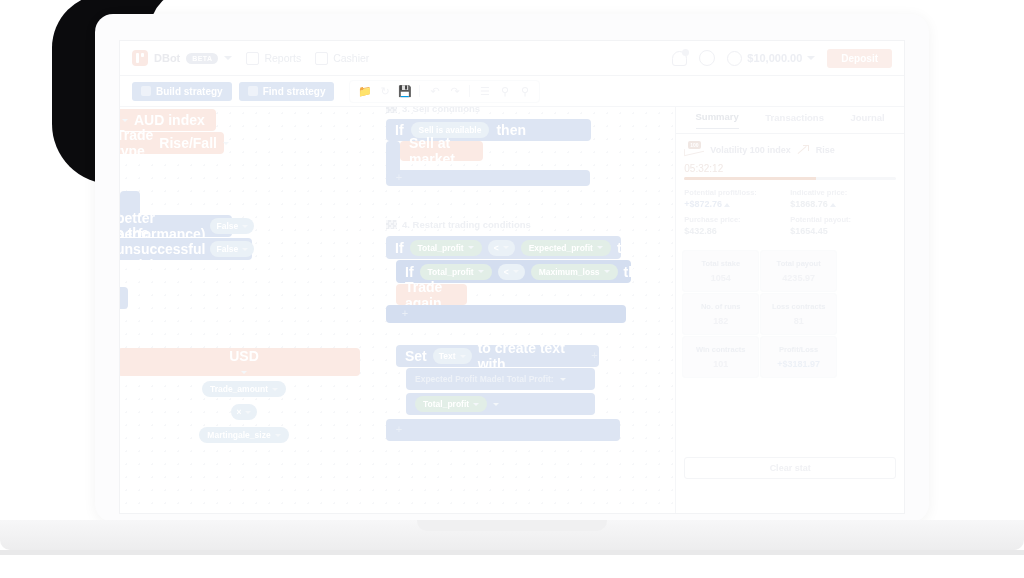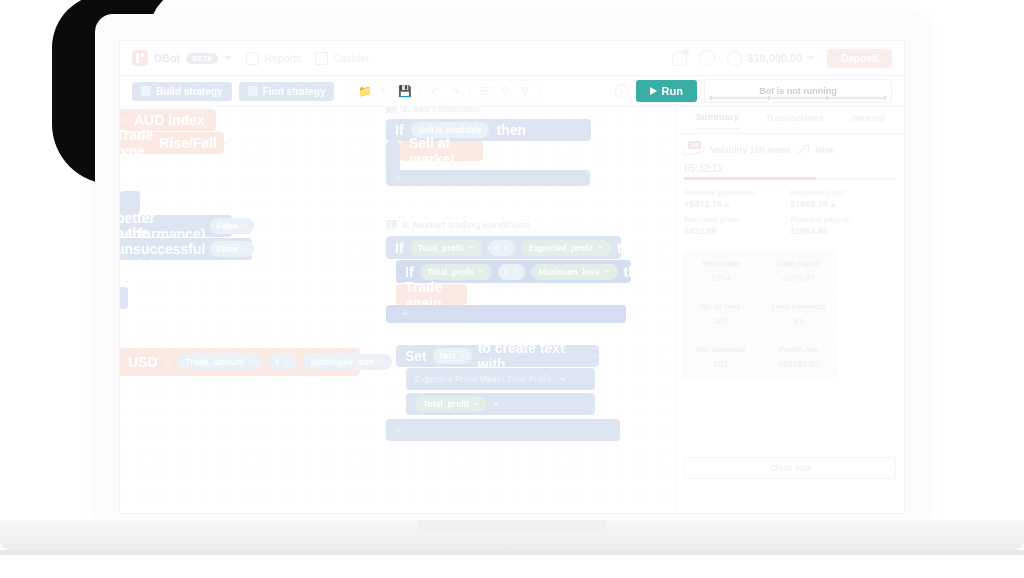--- a/index.html
+++ b/index.html
@@ -177,36 +177,20 @@
         <div class="tool">↻</div>
         <div class="tool">💾</div>
         <div class="tsep"></div>
         <div class="tool">↶</div>
         <div class="tool">↷</div>
         <div class="tsep"></div>
         <div class="tool">☰</div>
         <div class="tool">⚲</div>
         <div class="tool">⚲</div>
       </div>
-      <div class="run-zone">
-        <div class="info-ic">i</div>
-        <button class="run-btn">
-          <span class="play"></span>
-          <span>Run</span>
-        </button>
-        <div class="status-box">
-          <span class="status-text">Bot is not running</span>
-          <span class="status-bar">
-            <i style="left:0"></i>
-              <i style="left:33%"></i>
-              <i style="left:66%"></i>
-              <i style="right:0"></i>
-          </span>
-        </div>
-      </div>
     </div>
 
     <div class="body">
 
       <div class="workspace">
         <div class="grid"></div>
 
         <div class="blk peach" style="left:-8px;top:2px;width:94px;height:22px;padding-left:10px;gap:6px;">
           <span class="cv"></span>
           <span class="lbl">AUD index</span>
@@ -227,21 +211,21 @@
         </div>
         <div class="blk blue" style="left:-16px;top:131px;width:136px;height:22px;padding-left:12px;gap:5px;">
           <span class="lbl">s the unsuccessful trade)</span>
           <span class="pill sm">
             <span>False</span>
             <span class="cv"></span>
           </span>
         </div>
         <div class="blk blue" style="left:-8px;top:180px;width:16px;height:22px;"></div>
 
-        <div class="blk peach" style="left:-2px;top:241px;width:232px;height:28px;padding-left:10px;gap:7px;">
+        <div class="blk peach" style="left:-2px;top:241px;width:232px;height:28px;padding-left:10px;gap:7px;flex-direction:column;">
           <span class="lbl">USD</span>
           <span class="cv"></span>
           <span class="pill">
             <span>Trade_amount</span>
             <span class="cv"></span>
           </span>
           <span class="pill sm">
             <span>×</span>
             <span class="cv"></span>
           </span>

